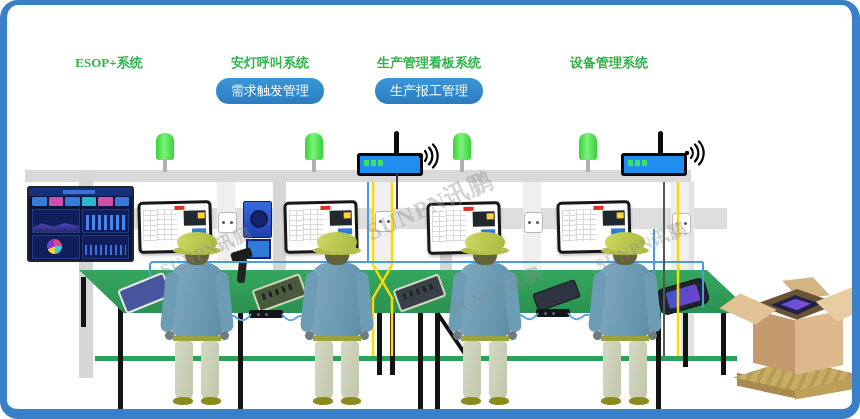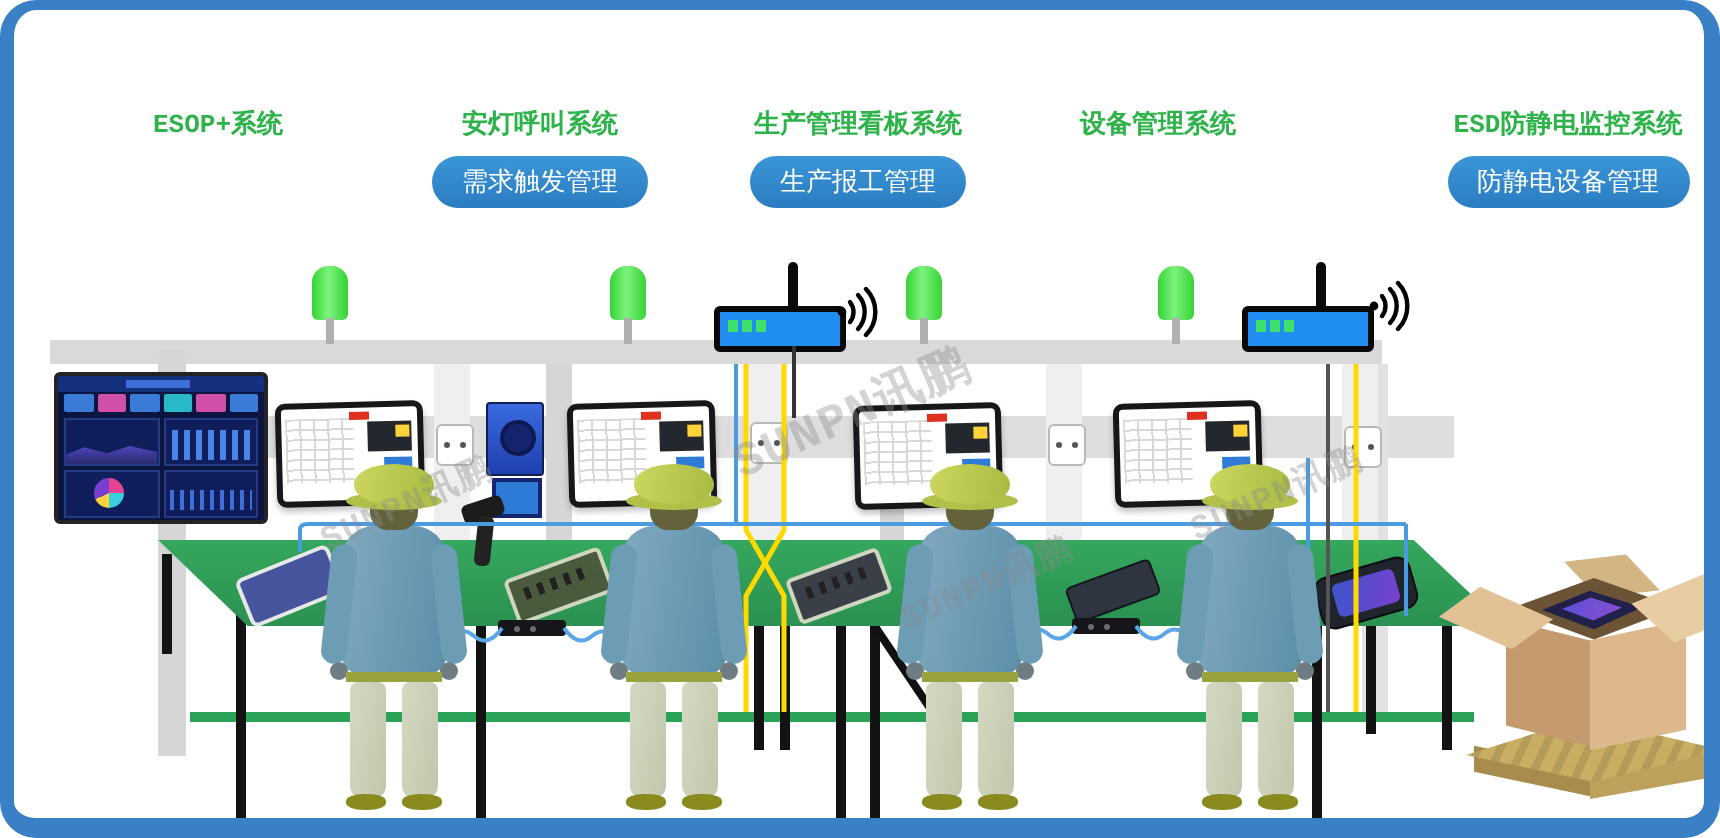--- a/index.html
+++ b/index.html
@@ -1,31 +1,31 @@
 <!DOCTYPE html>
 <html><head>
 <meta charset="utf-8">
 <style>
   html,body{margin:0;padding:0;background:#fff;}
   .canvas{
     position:relative;width:860px;height:419px;box-sizing:border-box;
     background:#ffffff;border:solid #3a80c6;border-width:5px 8px 10px 7px;
     border-radius:18px;overflow:hidden;
-    font-family:Liberation Mono, monospace;
+    font-family:Liberation Serif, serif;
   }
   .abs{position:absolute;}
   
   .sys{position:absolute;top:50px;text-align:center;z-index:10;}
   .sys h3{margin:0;font-size:13px;font-weight:bold;color:#2eb34a;line-height:16px;}
   .pill{display:inline-block;margin-top:7px;padding:4px 15px;font-size:13px;color:#fff;
         background:linear-gradient(#3a96d6,#2b7cc0);border-radius:13px;white-space:nowrap;}
   .sys1{left:28px;width:148px;}
   .sys2{left:194px;width:138px;}
   .sys3{left:350px;width:144px;}
-  .sys4{left:500px;width:144px;}
+  .sys4{left:530px;width:144px;}
   .sys5{left:702px;width:150px;}
   
   .rail-top{left:18px;top:165px;width:666px;height:12px;background:#d9d9d9;z-index:1;}
   .rail-mid{left:30px;top:203px;width:690px;height:21px;background:#dedede;z-index:1;}
   .rail-low{left:88px;top:351px;width:642px;height:5px;background:#2aa258;z-index:1;}
   .post{background:#d6d6d6;z-index:1;}
   .post-a{left:72px;top:170px;width:14px;height:203px;}
   .post-b{left:266px;top:177px;width:13px;height:92px;}
   .post-c{left:433px;top:208px;width:12px;height:60px;}
   .post-d{left:674px;top:177px;width:13px;height:178px;background:#e2e2e2;}
@@ -163,24 +163,20 @@
     <h3>安灯呼叫系统</h3>
     <span class="pill">需求触发管理</span>
   </div>
   <div class="sys sys3">
     <h3>生产管理看板系统</h3>
     <span class="pill">生产报工管理</span>
   </div>
   <div class="sys sys4">
     <h3>设备管理系统</h3>
   </div>
-  <div class="sys sys5">
-    <h3>ESD防静电监控系统</h3>
-    <span class="pill">防静电设备管理</span>
-  </div>
 
   <div class="abs rail-top"></div>
   <div class="abs rail-mid"></div>
   <div class="abs post post-a"></div>
   <div class="abs post post-b"></div>
   <div class="abs post post-c"></div>
   <div class="abs post post-d"></div>
   <div class="abs socket-post" style="left:210px;"></div>
   <div class="abs socket-post" style="left:367px;"></div>
   <div class="abs socket-post" style="left:516px;"></div>

